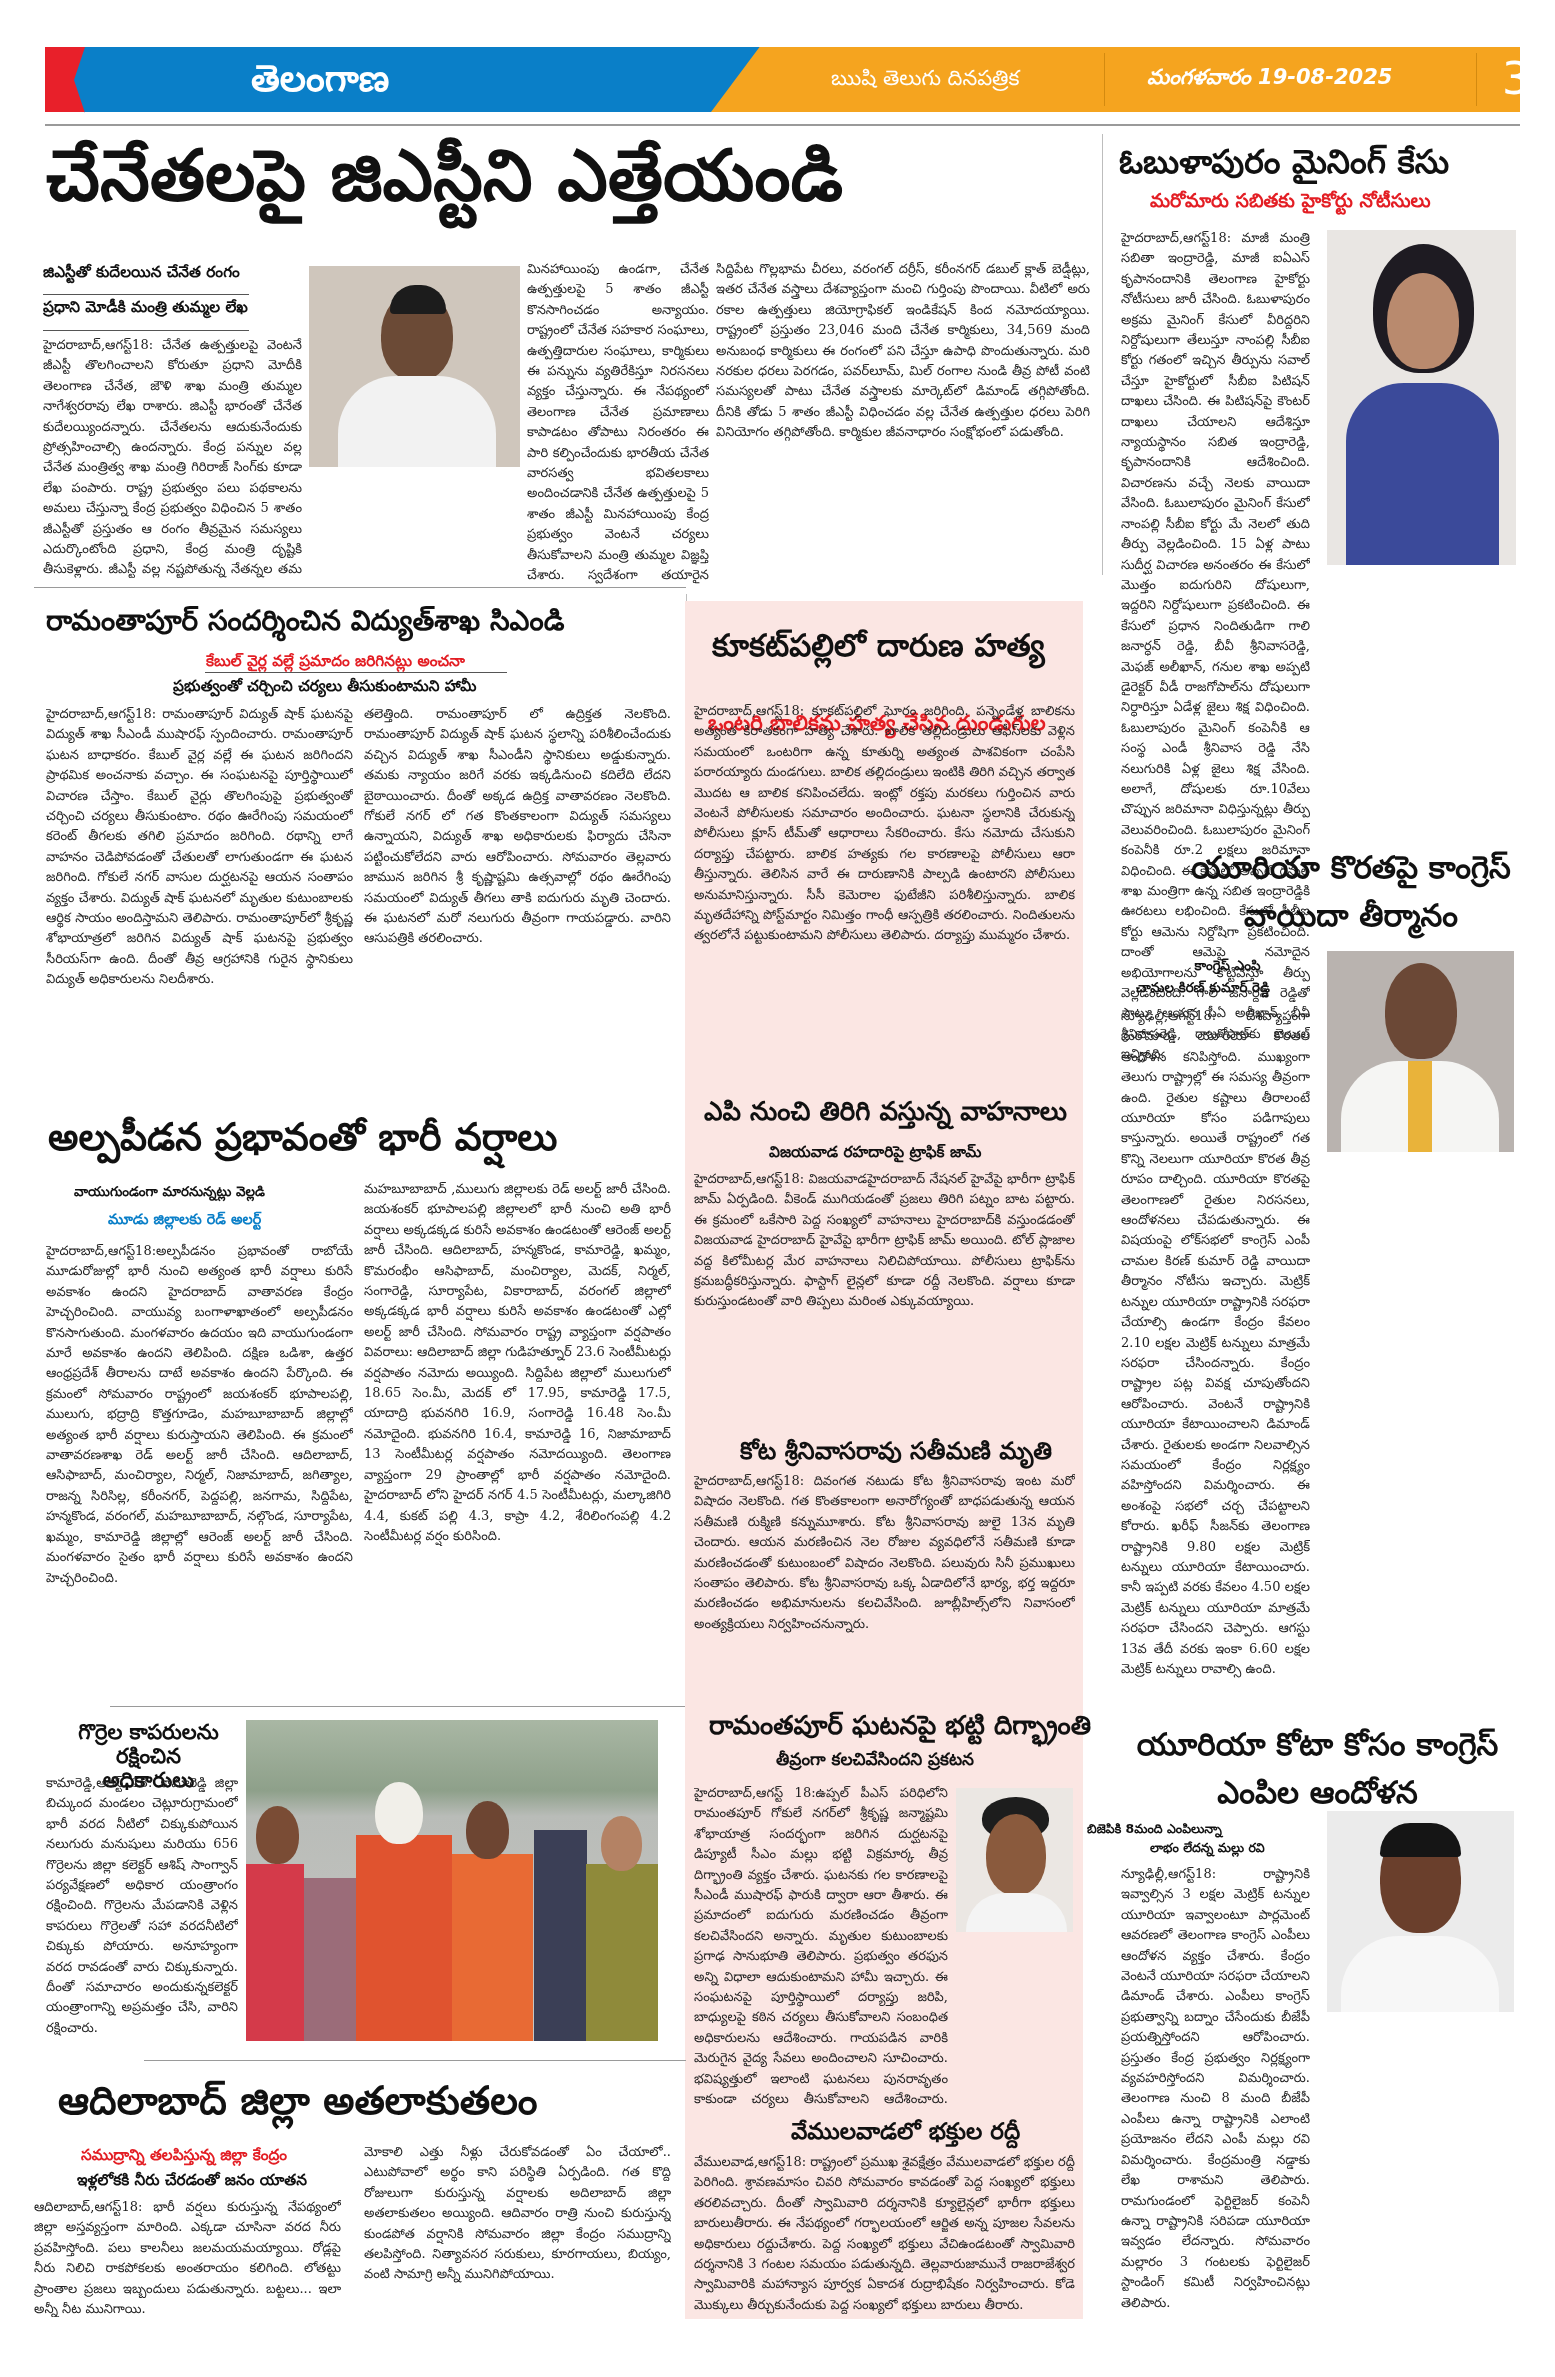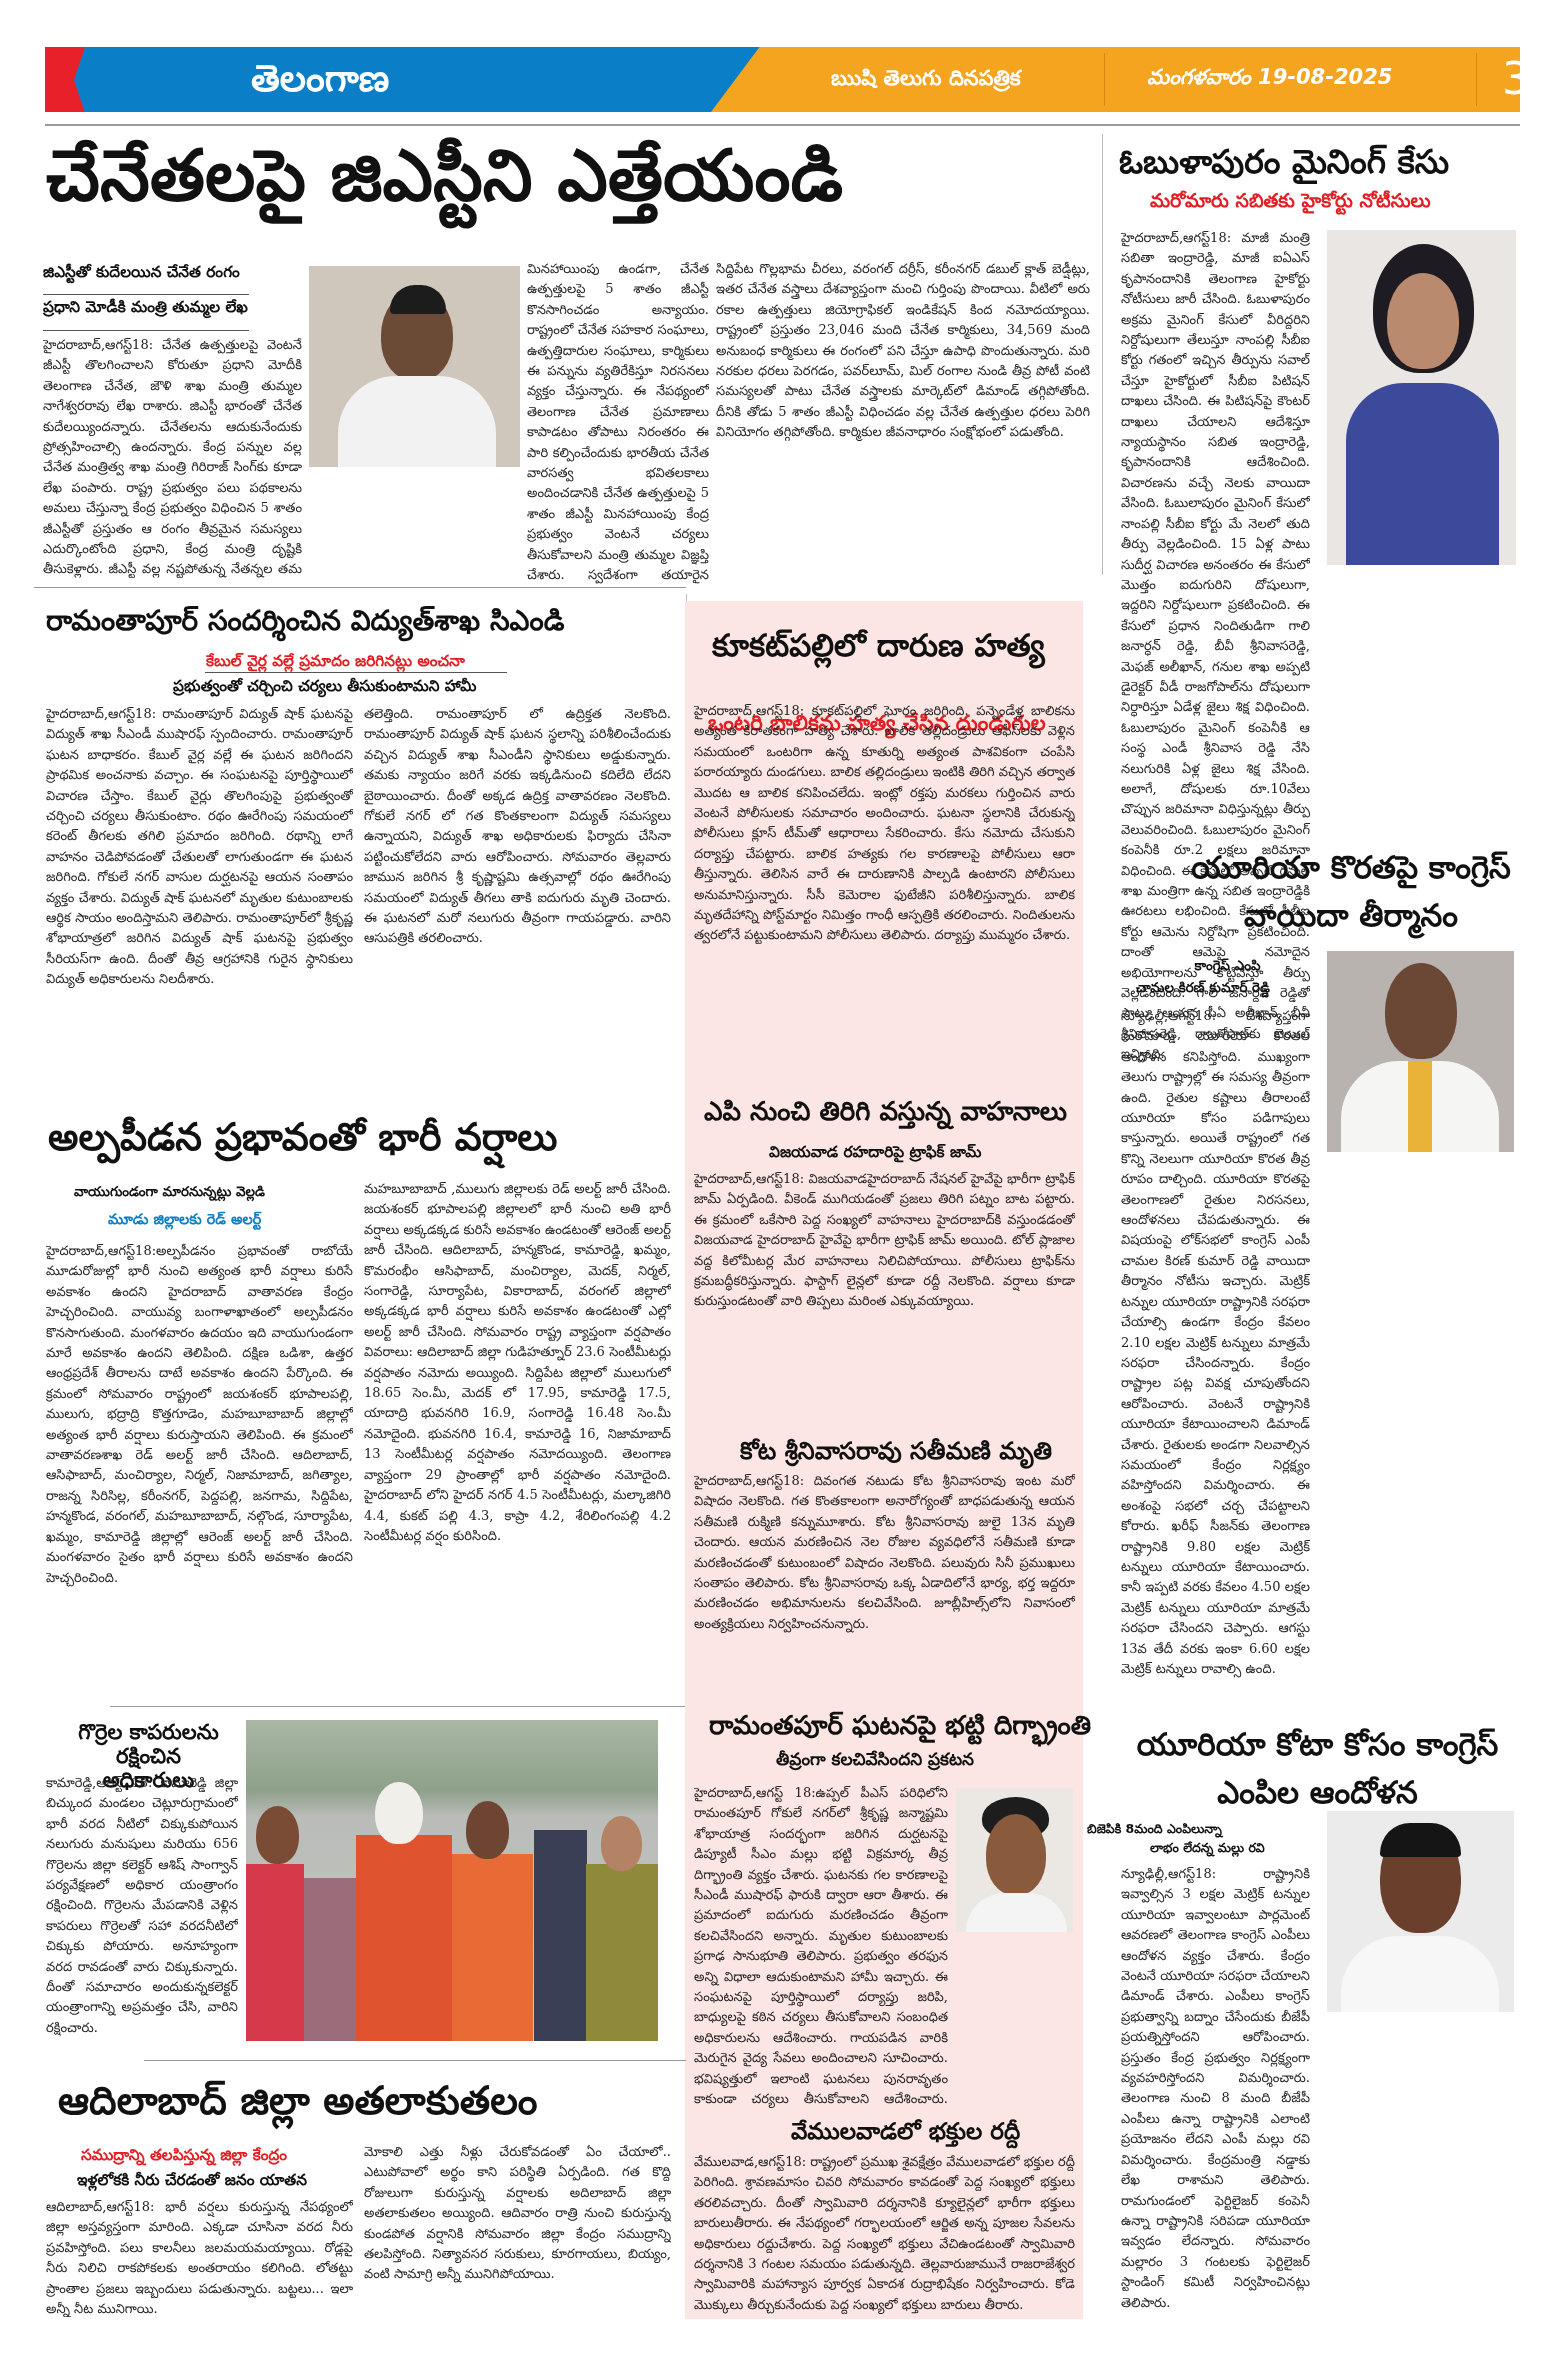--- a/index.html
+++ b/index.html
@@ -4,21 +4,21 @@
 <style>
   * { box-sizing: border-box; margin: 0; padding: 0; }
   body { width: 1555px; height: 2377px; background: #ffffff; font-family: "DejaVu Sans", sans-serif; color: #1a1a1a; position: relative; overflow: hidden; }
   .abs { position: absolute; }
   
   #masthead { left: 45px; top: 47px; width: 1475px; height: 65px; }
   #mast-red { left: 0; top: 0; width: 40px; height: 65px; background: #e8202a; }
   #mast-blue { left: 19px; top: 0; width: 733px; height: 65px; background: #0a7fc8; clip-path: polygon(0 0, 100% 0, 92% 100%, 0 100%); }
   #mast-orange { left: 666px; top: 0; width: 809px; height: 65px; background: #f5a41f; clip-path: polygon(6% 0, 100% 0, 100% 100%, 0 100%); }
   .mast-title { color: #fff; font-weight: bold; font-size: 37px; left: 206px; top: 9.6px; }
-  .mast-paper { color: #fff; font-weight: bold; font-size: 21px; left: 786px; top: 19px; }
+  .mast-paper { color: #fff; font-weight: normal; font-size: 21px; left: 786px; top: 19px; }
   .mast-date { color: #fff; font-weight: bold; font-size: 21px; left: 1102px; top: 18px; font-style: italic; }
   .mast-page { color: #fff; font-size: 44px; left: 1457px; top: 5.8px; }
   .mast-sep { width: 1px; height: 53px; top: 6.2px; background: #d38a10; }
   .hrule { height: 1.9px; background: #9a9a9a; }
   .vrule { width: 1.4px; background: #bdbdbd; }
   .hl-xl { font-weight: bold; font-size: 71px; line-height: 1.05; color: #111; white-space: nowrap; }
   .hl-l { font-weight: bold; font-size: 35px; line-height: 1.1; color: #111; white-space: nowrap; }
   .hl-m { font-weight: bold; font-size: 26px; line-height: 1.15; color: #111; white-space: nowrap; }
   .sub-red { color: #e31e24; font-weight: bold; font-size: 21px; white-space: nowrap; }
   .sub-blue { color: #0a7fc8; font-weight: bold; font-size: 16.3px; white-space: nowrap; }
@@ -117,21 +117,21 @@
   <div class="face" style="left:9.6px;top:86px;width:43px;height:58px;background:#7a4c35;"></div>
   <div class="face" style="left:129px;top:62px;width:48px;height:62px;background:#f1efe9;"></div>
   <div class="face" style="left:220px;top:81px;width:43px;height:58px;background:#6d4532;"></div>
   <div class="face" style="left:355px;top:96px;width:41px;height:55px;background:#b48264;"></div>
 </div>
 
 <div class="abs hrule" style="left:144px;top:2060px;width:542px;height:1.4px;"></div>
 <div class="abs hl-l" style="left:58px;top:2080px;font-size:39px;">ఆదిలాబాద్ జిల్లా అతలాకుతలం</div>
 <div class="abs sub-red" style="left:81px;top:2146px;font-size:15.3px;">సముద్రాన్ని తలపిస్తున్న జిల్లా కేంద్రం</div>
 <div class="abs sub-blk" style="left:77px;top:2171px;font-size:15.3px;">ఇళ్లలోకకి నీరు చేరడంతో జనం యాతన</div>
-<div class="abs body" style="left:46px;top:2197px;width:307px;height:120px;">ఆదిలాబాద్,ఆగస్ట్18: భారీ వర్షలు కురుస్తున్న నేపథ్యంలో జిల్లా అస్తవ్యస్తంగా మారింది. ఎక్కడా చూసినా వరద నీరు ప్రవహిస్తోంది. పలు కాలనీలు జలమయమయ్యాయి. రోడ్లపై నీరు నిలిచి రాకపోకలకు అంతరాయం కలిగింది. లోతట్టు ప్రాంతాల ప్రజలు ఇబ్బందులు పడుతున్నారు. బట్టలు... ఇలా అన్నీ నీట మునిగాయి.</div>
+<div class="abs body" style="left:34px;top:2197px;width:307px;height:120px;">ఆదిలాబాద్,ఆగస్ట్18: భారీ వర్షలు కురుస్తున్న నేపథ్యంలో జిల్లా అస్తవ్యస్తంగా మారింది. ఎక్కడా చూసినా వరద నీరు ప్రవహిస్తోంది. పలు కాలనీలు జలమయమయ్యాయి. రోడ్లపై నీరు నిలిచి రాకపోకలకు అంతరాయం కలిగింది. లోతట్టు ప్రాంతాల ప్రజలు ఇబ్బందులు పడుతున్నారు. బట్టలు... ఇలా అన్నీ నీట మునిగాయి.</div>
 <div class="abs body" style="left:364px;top:2142px;width:307px;height:175px;">మోకాలి ఎత్తు నీళ్లు చేరుకోవడంతో ఏం చేయాలో.. ఎటుపోవాలో అర్థం కాని పరిస్థితి ఏర్పడింది. గత కొద్ది రోజులుగా కురుస్తున్న వర్షాలకు అదిలాబాద్ జిల్లా అతలాకుతలం అయ్యింది. ఆదివారం రాత్రి నుంచి కురుస్తున్న కుండపోత వర్షానికి సోమవారం జిల్లా కేంద్రం సముద్రాన్ని తలపిస్తోంది. నిత్యావసర సరుకులు, కూరగాయలు, బియ్యం, వంటి సామాగ్రి అన్నీ మునిగిపోయాయి.</div>
 
 <div class="abs hl-l" style="left:1169px;top:843px;font-size:31px;">
     <span style="white-space:normal;display:block;width:364px;text-align:center;line-height:1.55;">యూరియా కొరతపై కాంగ్రెస్ వాయిదా తీర్మానం</span>
   </div>
 <div class="abs sub-blk" style="left:1165px;top:958px;font-size:13.4px;width:125px;text-align:center;">కాంగ్రెస్ ఎంపి</div>
 <div class="abs sub-blk" style="left:1136px;top:980px;font-size:13.4px;">చామల కిరణ్ కుమార్ రెడ్డి</div>
 <div class="abs body" style="left:1121px;top:1006px;width:189px;height:690px;">న్యూఢిల్లీ,ఆగస్ట్18: దేశవ్యాప్తంగా మరోమారు యూరియా కొరతల ఆందోళన కనిపిస్తోంది. ముఖ్యంగా తెలుగు రాష్ట్రాల్లో ఈ సమస్య తీవ్రంగా ఉంది. రైతుల కష్టాలు తీరాలంటే యూరియా కోసం పడిగాపులు కాస్తున్నారు. అయితే రాష్ట్రంలో గత కొన్ని నెలలుగా యూరియా కొరత తీవ్ర రూపం దాల్చింది. యూరియా కొరతపై తెలంగాణలో రైతుల నిరసనలు, ఆందోళనలు చేపడుతున్నారు. ఈ విషయంపై లోక్‌సభలో కాంగ్రెస్ ఎంపీ చామల కిరణ్ కుమార్ రెడ్డి వాయిదా తీర్మానం నోటీసు ఇచ్చారు. మెట్రిక్ టన్నుల యూరియా రాష్ట్రానికి సరఫరా చేయాల్సి ఉండగా కేంద్రం కేవలం 2.10 లక్షల మెట్రిక్ టన్నులు మాత్రమే సరఫరా చేసిందన్నారు. కేంద్రం రాష్ట్రాల పట్ల వివక్ష చూపుతోందని ఆరోపించారు. వెంటనే రాష్ట్రానికి యూరియా కేటాయించాలని డిమాండ్ చేశారు. రైతులకు అండగా నిలవాల్సిన సమయంలో కేంద్రం నిర్లక్ష్యం వహిస్తోందని విమర్శించారు. ఈ అంశంపై సభలో చర్చ చేపట్టాలని కోరారు. ఖరీఫ్ సీజన్‌కు తెలంగాణ రాష్ట్రానికి 9.80 లక్షల మెట్రిక్ టన్నులు యూరియా కేటాయించారు. కానీ ఇప్పటి వరకు కేవలం 4.50 లక్షల మెట్రిక్ టన్నులు యూరియా మాత్రమే సరఫరా చేసిందని చెప్పారు. ఆగస్టు 13వ తేదీ వరకు ఇంకా 6.60 లక్షల మెట్రిక్ టన్నులు రావాల్సి ఉంది.</div>
 <div class="abs photo" style="left:1327px;top:951px;width:187px;height:201px;background:#b9b3af;">
   <div class="face" style="left:58px;top:12px;width:72px;height:96px;background:#6b4836;"></div>

